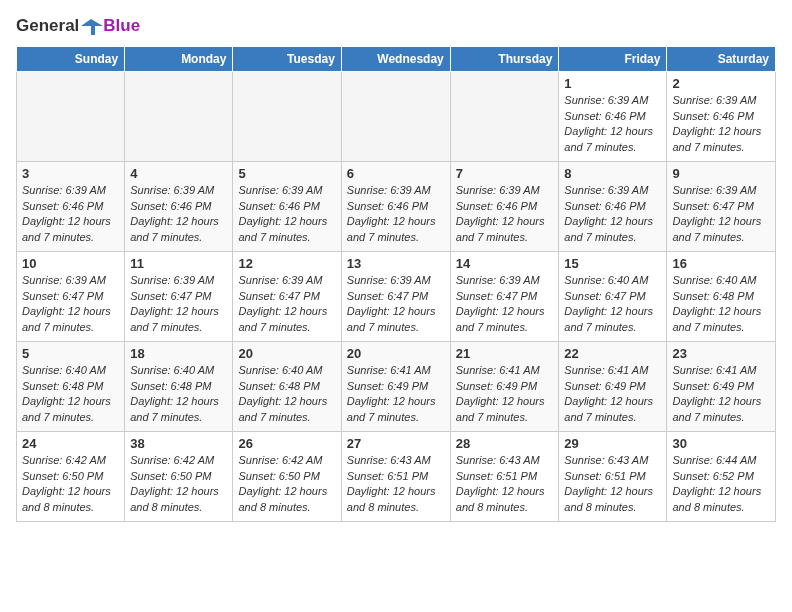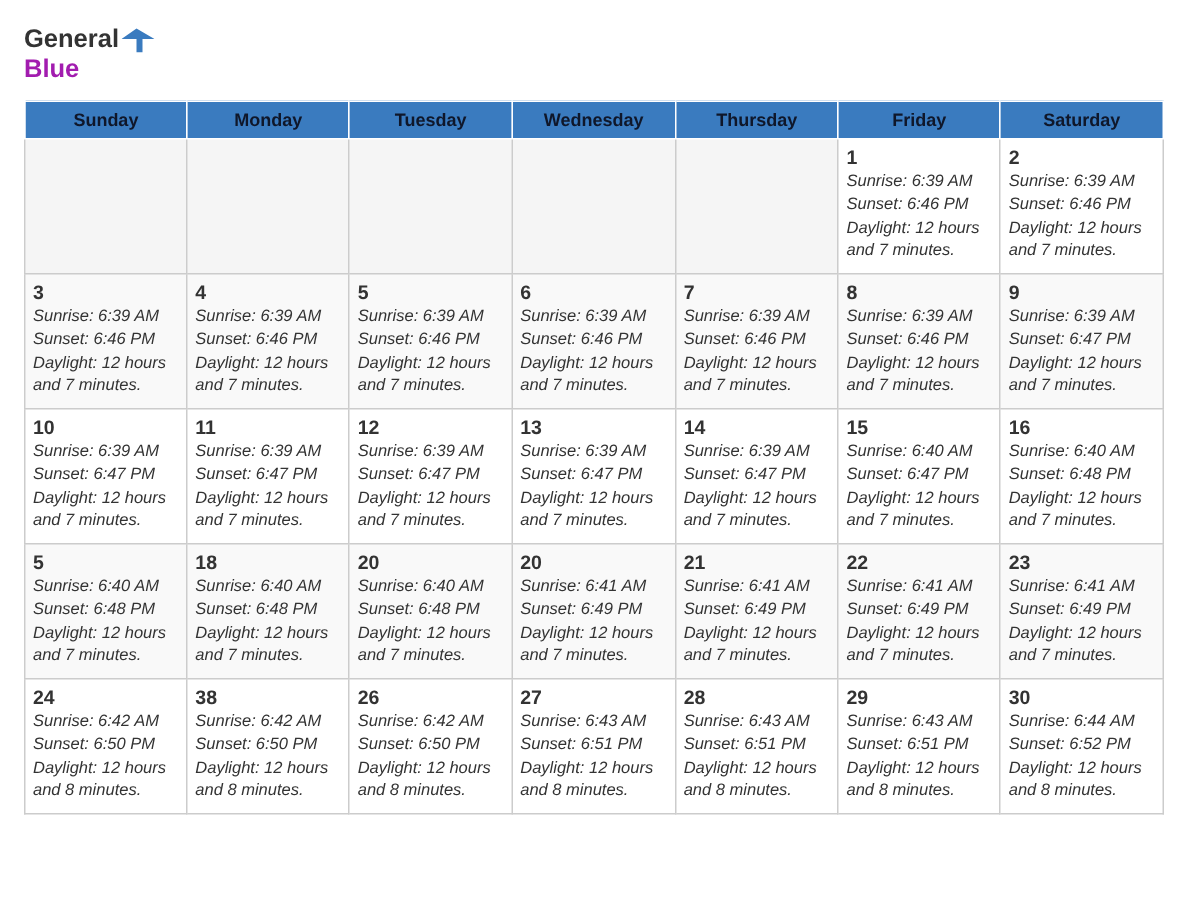--- a/index.html
+++ b/index.html
@@ -33,22 +33,22 @@
       font-size: 14px;
       color: #555;
     }
     .calendar {
       width: 100%;
       border-collapse: collapse;
       font-size: 10.5px;
     }
     .calendar th {
       background: #3a7bbf;
-      color: #0f172a;
-      text-align: center;
+      color: #ffffff;
+      text-align: right;
       padding: 5px 6px;
       font-size: 12px;
       font-weight: bold;
       border: 1px solid #fff;
     }
     .calendar td {
       border: 1px solid #ccc;
       vertical-align: top;
       padding: 4px 5px;
       width: 110px;
@@ -75,21 +75,21 @@
     }
     tr:nth-child(even) td.empty {
       background: #f0f0f0;
     }
   </style>
 </head>
 <body>
 
 <div class="header">
   <div class="logo">
-<div style="display:flex;flex-direction:column;align-items:flex-start;line-height:1.2;">
+<div style="display:flex;flex-direction:row;align-items:flex-start;line-height:1.2;">
   <div style="display:flex;align-items:center;gap:2px;">
     <span style="font-size:17px;font-weight:bold;color:#333;">General</span>
     <svg width="22" height="18" viewBox="0 0 22 18">
       <polygon points="10,2 22,9 14,9 14,18 10,18 10,9 0,9" fill="#3a7bbf"></polygon>
     </svg>
   </div>
   <span style="font-size:17px;font-weight:bold;color:#a21caf;">Blue</span>
 </div>
     </div>
   <div class="title-block">

